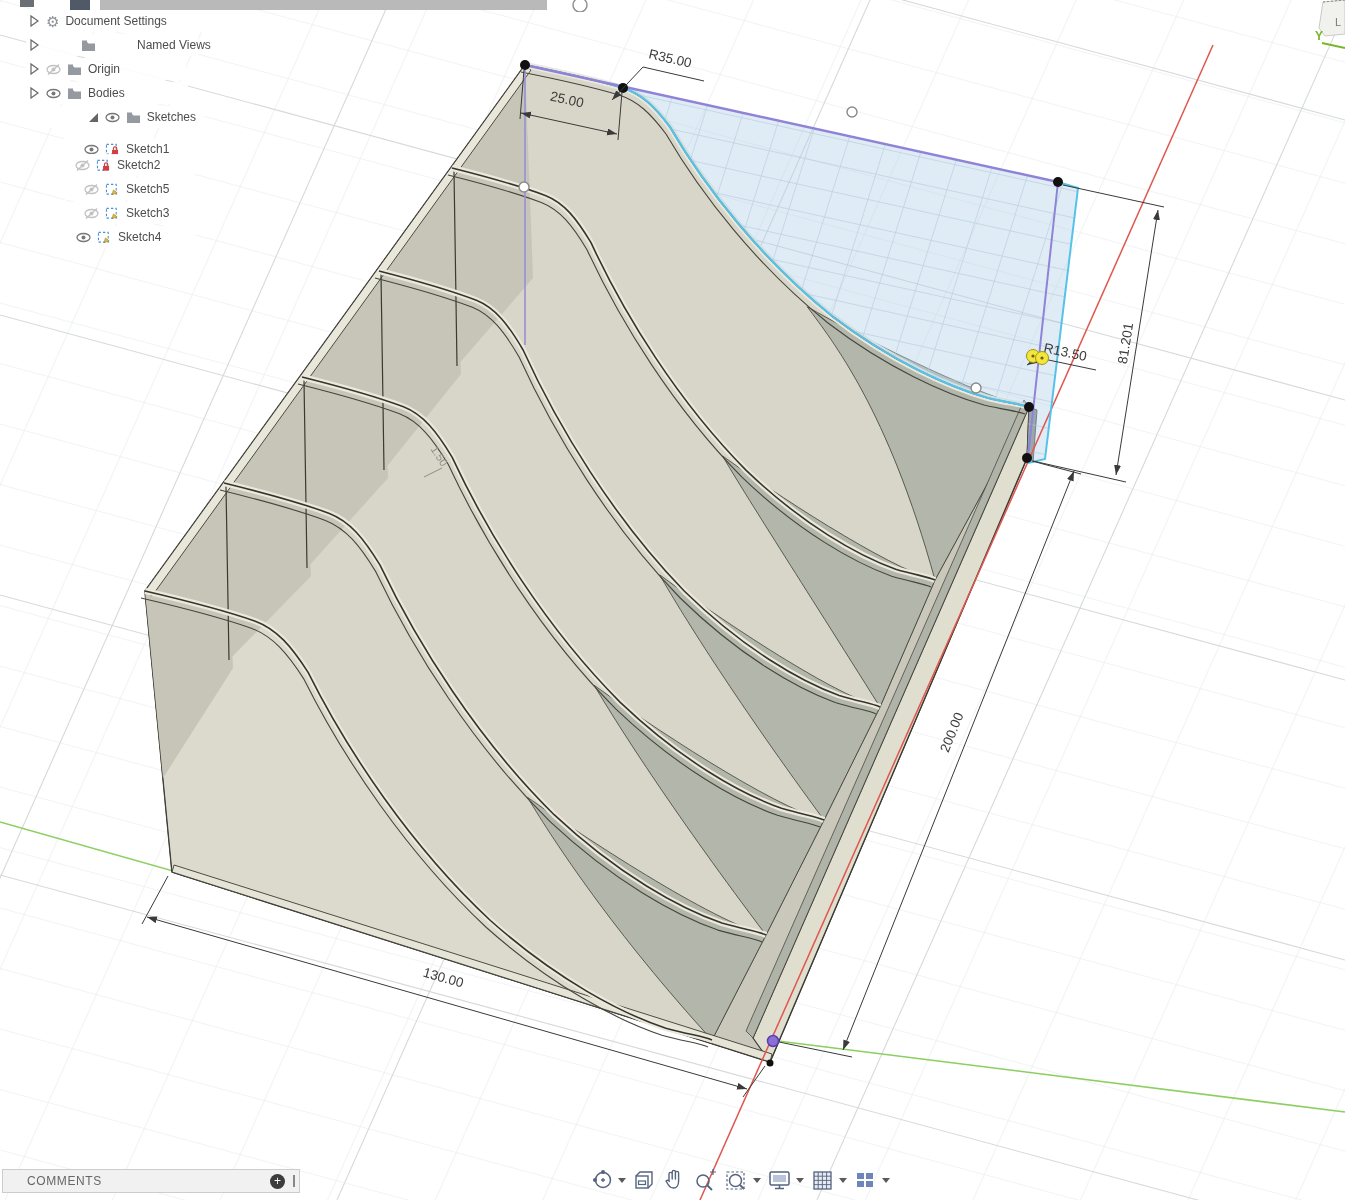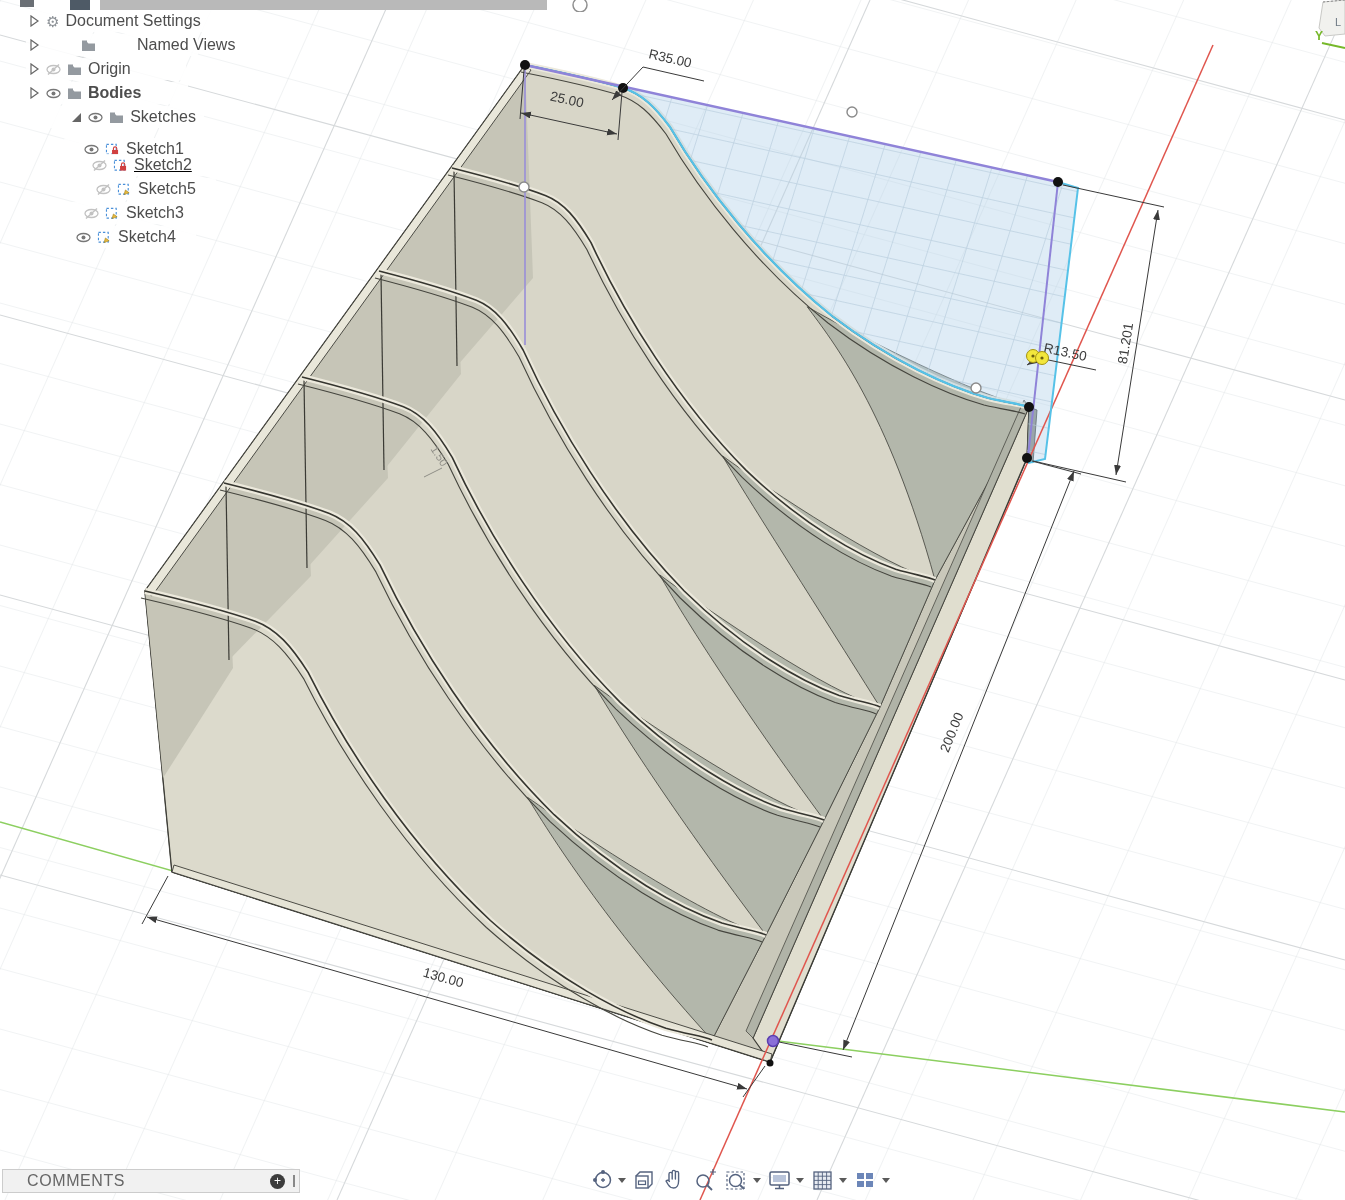--- a/index.html
+++ b/index.html
@@ -3,28 +3,28 @@
 <meta charset="utf-8">
 <style>
   html,body{margin:0;padding:0;background:#fff;}
   #stage{position:relative;width:1345px;height:1200px;overflow:hidden;background:#ffffff;
          font-family:"Liberation Sans",sans-serif;}
   #canvas3d{position:absolute;left:0;top:0;}
   
   #browser{position:absolute;left:0;top:0;width:320px;z-index:5;}
   .brow{position:absolute;height:22px;display:flex;align-items:center;gap:6px;
         background:rgba(255,255,255,0.88);border-radius:2px;padding:0 8px 0 4px;}
-  .brow .lbl{font-size:16px;color:#4d4d4d;white-space:nowrap;}
+  .brow .lbl{font-size:12px;color:#4d4d4d;white-space:nowrap;}
   .tri{width:10px;height:12px;flex:0 0 10px;}
   .icon14{width:15px;height:13px;flex:0 0 15px;}
   .gear{font-size:15px;color:#8d9297;line-height:13px;}
   
   #commentsbar{position:absolute;left:2px;top:1169px;width:296px;height:22px;z-index:5;
     background:#f1f1f1;border:1px solid #cccccc;display:flex;align-items:center;}
-  #commentsbar .clbl{font-size:16px;color:#666;letter-spacing:.6px;margin-left:24px;flex:1;}
+  #commentsbar .clbl{font-size:12px;color:#666;letter-spacing:.6px;margin-left:24px;flex:1;}
   .pluscircle{width:15px;height:15px;border-radius:50%;background:#3c3c3c;color:#fff;
     font-size:12px;line-height:15px;text-align:center;margin-right:8px;}
   .cursorbar{width:2px;height:12px;background:#888;margin-right:4px;}
   
   #navbar{position:absolute;left:588px;top:1167px;z-index:5;display:flex;align-items:center;}
   .navitem{display:flex;align-items:center;margin:0 3px;}
   .caret{width:0;height:0;border-left:4px solid transparent;border-right:4px solid transparent;
          border-top:5px solid #5a5a5a;margin-left:3px;}
   
   #viewcube{position:absolute;right:0;top:0;width:60px;height:70px;z-index:4;}
@@ -251,21 +251,21 @@
           <ellipse cx="7.5" cy="6.5" rx="6.5" ry="4" fill="none" stroke="#c2c2c2" stroke-width="1.3"></ellipse>
           <circle cx="7.5" cy="6.5" r="2" fill="#c2c2c2"></circle>
           <line x1="2" y1="11.5" x2="13" y2="1.5" stroke="#c2c2c2" stroke-width="1.4"></line>
         </svg>
         <svg class="icon14" viewBox="0 0 15 13">
           <path d="M1,3 h5 l1.5,1.5 H14 V12 H1 Z" fill="#949aa0"></path>
           <rect x="1" y="1.5" width="5" height="2" fill="#949aa0"></rect>
         </svg>
         <span class="lbl">Origin</span>
       </div>
-      <div class="brow" style="left: 26px; top: 82px; width: 150px; font-weight: bold;">
+      <div class="brow" style="left: 26px; top: 82px; width: 150px;">
         <svg class="tri" viewBox="0 0 10 12">
           <polygon points="1,1 8,6 1,11" fill="#fff" stroke="#666" stroke-width="1.2"></polygon>
         </svg>
         <svg class="icon14" viewBox="0 0 15 13">
           <ellipse cx="7.5" cy="6.5" rx="6.5" ry="4" fill="none" stroke="#777" stroke-width="1.3"></ellipse>
           <circle cx="7.5" cy="6.5" r="2" fill="#777"></circle>
         </svg>
         <svg class="icon14" viewBox="0 0 15 13">
           <path d="M1,3 h5 l1.5,1.5 H14 V12 H1 Z" fill="#949aa0"></path>
           <rect x="1" y="1.5" width="5" height="2" fill="#949aa0"></rect>
@@ -292,35 +292,35 @@
           <ellipse cx="7.5" cy="6.5" rx="6.5" ry="4" fill="none" stroke="#777" stroke-width="1.3"></ellipse>
           <circle cx="7.5" cy="6.5" r="2" fill="#777"></circle>
         </svg>
         <svg class="icon14" viewBox="0 0 15 14">
           <rect x="1" y="1.5" width="10.5" height="10.5" fill="none" stroke="#4a90d9" stroke-width="1.2" stroke-dasharray="2.6,2.2"></rect>
           <rect x="7" y="7.5" width="6.5" height="5" fill="#d04040"></rect>
           <path d="M8.5,7.5 v-1.5 a1.8,1.8 0 0 1 3.6,0 v1.5" fill="none" stroke="#d04040" stroke-width="1.2"></path>
         </svg>
         <span class="lbl">Sketch1</span>
       </div>
-      <div class="brow" style="left: 72px; top: 154px; width: 128px; text-decoration: underline;">
+      <div class="brow" style="left: 55px; top: 154px; width: 128px;">
         <span class="tri"></span>
         <svg class="icon14" viewBox="0 0 15 13">
           <ellipse cx="7.5" cy="6.5" rx="6.5" ry="4" fill="none" stroke="#c2c2c2" stroke-width="1.3"></ellipse>
           <circle cx="7.5" cy="6.5" r="2" fill="#c2c2c2"></circle>
           <line x1="2" y1="11.5" x2="13" y2="1.5" stroke="#c2c2c2" stroke-width="1.4"></line>
         </svg>
         <svg class="icon14" viewBox="0 0 15 14">
           <rect x="1" y="1.5" width="10.5" height="10.5" fill="none" stroke="#4a90d9" stroke-width="1.2" stroke-dasharray="2.6,2.2"></rect>
           <rect x="7" y="7.5" width="6.5" height="5" fill="#d04040"></rect>
           <path d="M8.5,7.5 v-1.5 a1.8,1.8 0 0 1 3.6,0 v1.5" fill="none" stroke="#d04040" stroke-width="1.2"></path>
         </svg>
         <span class="lbl">Sketch2</span>
       </div>
-      <div class="brow" style="left: 76px; top: 178px; width: 128px;">
+      <div class="brow" style="left: 64px; top: 178px; width: 128px;">
         <span class="tri"></span>
         <svg class="icon14" viewBox="0 0 15 13">
           <ellipse cx="7.5" cy="6.5" rx="6.5" ry="4" fill="none" stroke="#c2c2c2" stroke-width="1.3"></ellipse>
           <circle cx="7.5" cy="6.5" r="2" fill="#c2c2c2"></circle>
           <line x1="2" y1="11.5" x2="13" y2="1.5" stroke="#c2c2c2" stroke-width="1.4"></line>
         </svg>
         <svg class="icon14" viewBox="0 0 15 14">
           <rect x="1" y="1.5" width="10.5" height="10.5" fill="none" stroke="#4a90d9" stroke-width="1.2" stroke-dasharray="2.6,2.2"></rect>
           <polygon points="7,12.5 8.5,7.5 12.5,10.5" fill="#e8b93c" stroke="#9a7b14" stroke-width="0.6"></polygon>
         </svg>

